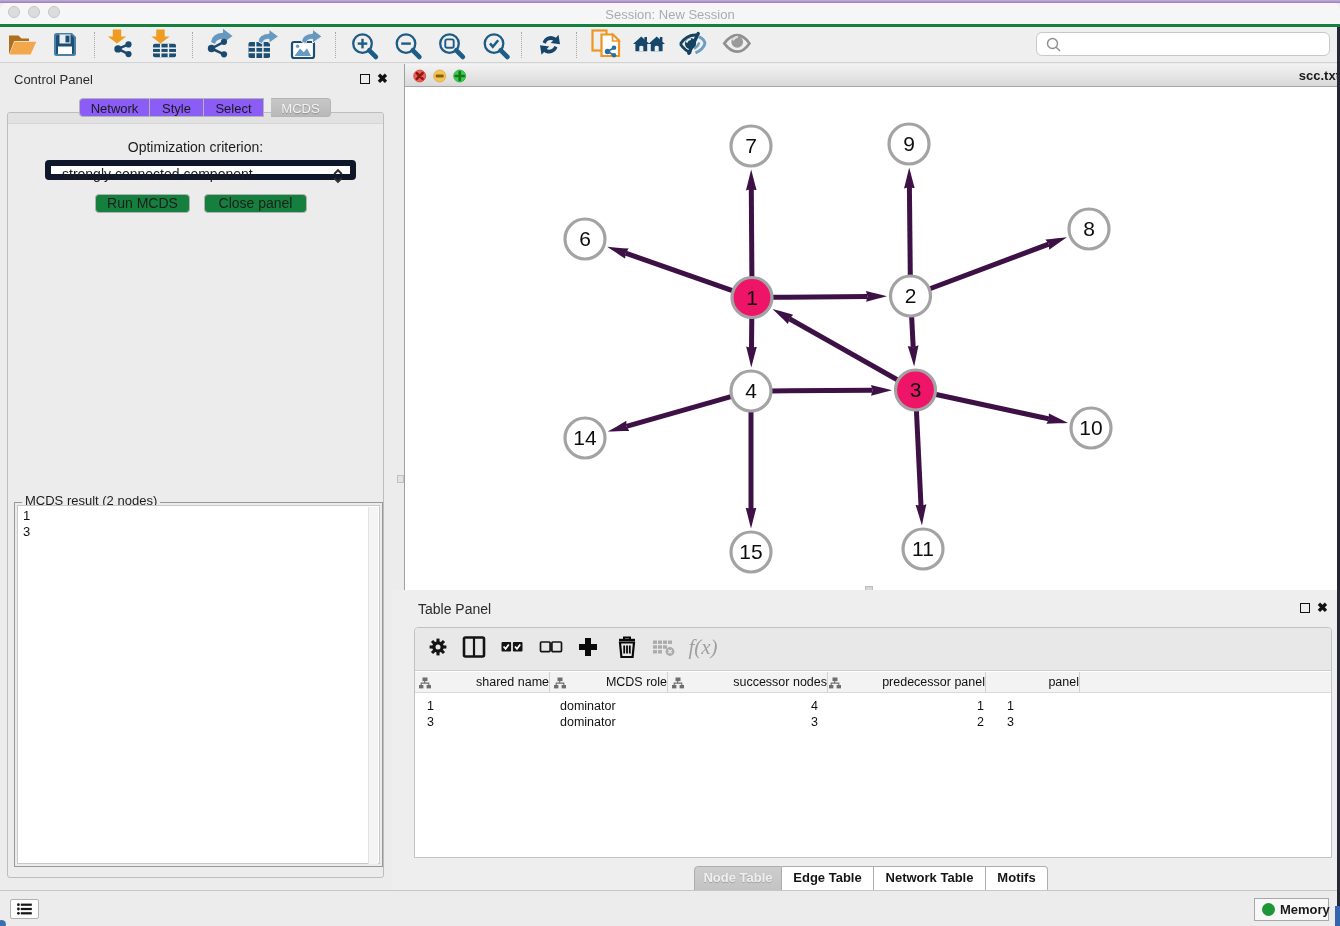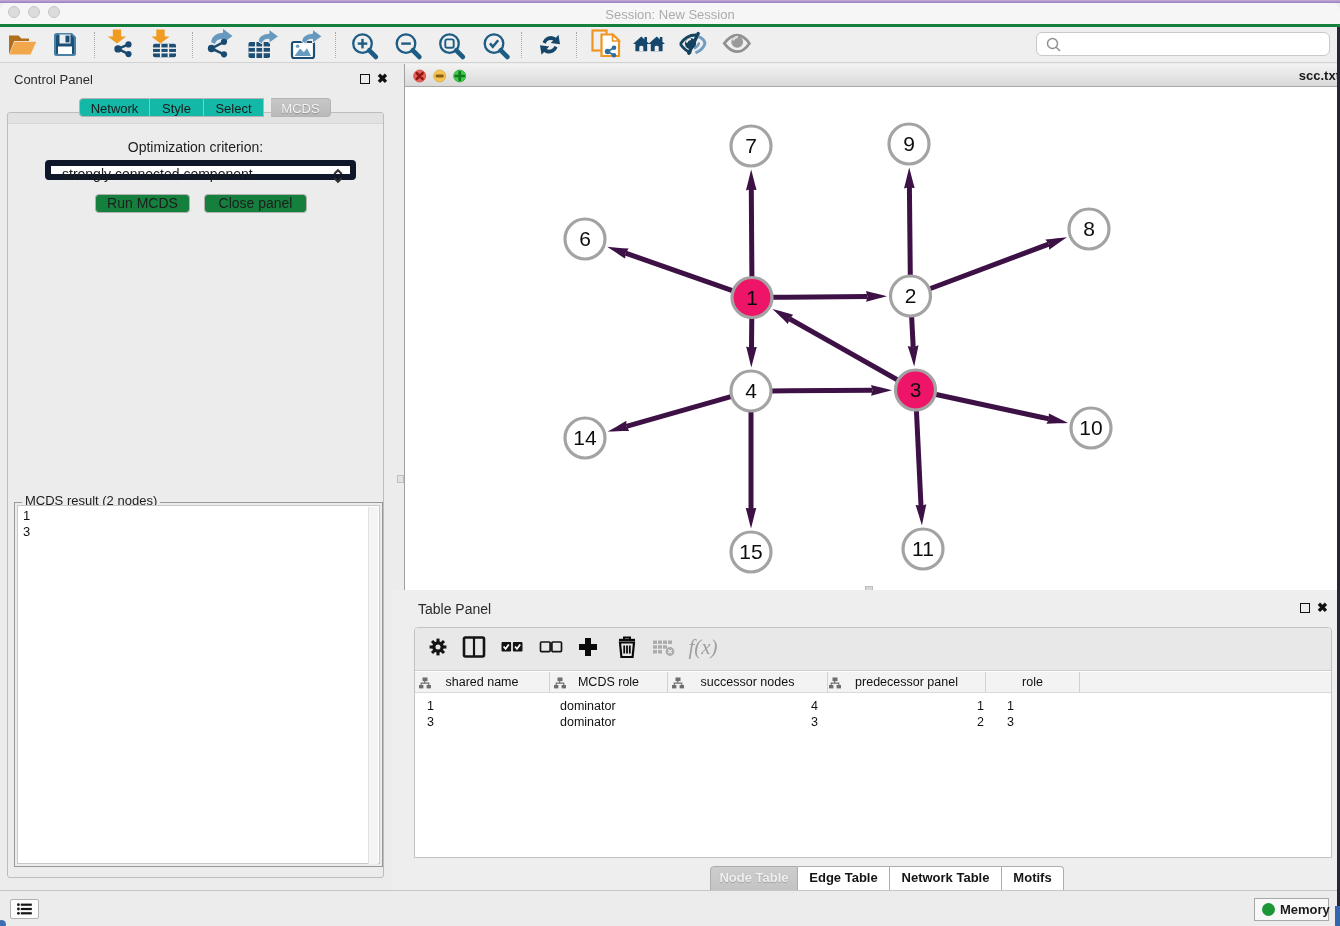--- a/index.html
+++ b/index.html
@@ -24,21 +24,21 @@
 #searchbox { position:absolute; left:1036px; top:5px; width:294px; height:24px;
   background:#fff; border:1px solid #c9c9c9; border-radius:6px; }
 
 
 #cpanel { left:0; top:63px; width:392px; height:827px; background:#ececec; }
 #cp-title { position:absolute; left:14px; top:9px; font-size:13px; color:#2b2b2b; }
 .hdrbox { position:absolute; width:10px; height:10px; border:1.5px solid #111; background:transparent; }
 .hdrx { position:absolute; font-size:13px; font-weight:bold; color:#111; }
 
 .cptab { position:absolute; top:35px; height:19px; line-height:19px; text-align:center;
-  font-size:13px; color:#1a1a1a; background:#14b8a6; border:1px solid #b4b4b4; z-index:3; }
+  font-size:13px; color:#1a1a1a; background:#8b5cf6; border:1px solid #b4b4b4; z-index:3; }
 #tab-mcds { background:linear-gradient(#c7c7c7,#b9b9b9); color:#f3f3f3;
   text-shadow:0 1px 1px rgba(0,0,0,.25); border-radius:0 4px 4px 0; }
 #cp-content { position:absolute; left:7px; top:49px; width:377px; height:766px;
   background:#ececec; border:1px solid #bdbdbd; border-radius:3px; }
 #cp-content-top { position:absolute; left:0; top:0; width:100%; height:11px;
   background:#e2e2e2; border-bottom:1px solid #d6d6d6; border-radius:3px 3px 0 0; }
 #optlabel { position:absolute; left:0; top:26px; width:100%; text-align:center;
   font-size:14px; color:#1d1d1d; }
 #dropdown { position:absolute; left:37px; top:47px; width:311px; height:20px;
   background:#fff; border:6px solid #0f172a; border-radius:4px;
@@ -66,28 +66,28 @@
 
 
 #tpanel { left:392px; top:590px; width:948px; height:300px; background:#eeeeee; }
 #tp-title { position:absolute; left:26px; top:11px; font-size:14px; color:#2b2b2b; }
 #tp-box { position:absolute; left:22px; top:37px; width:918px; height:231px;
   background:#fff; border:1px solid #c2c2c2; border-radius:4px 4px 0 0; }
 #tp-toolbar { position:absolute; left:0px; top:0px; width:916px; height:43px;
   background:#e8e8e8; border-bottom:1px solid #cfcfcf; border-radius:4px 4px 0 0; }
 #tp-header { position:absolute; left:0; top:44px; width:916px; height:21px;
   background:#f3f3f3; border-bottom:1px solid #d9d9d9; font-size:12.5px; color:#111; }
-.th { position:absolute; top:0; height:21px; line-height:21px; text-align:center;
+.th { position:absolute; top:0; height:21px; line-height:21px; text-align:right;
   border-right:1px solid #d2d2d2; }
 .trow { position:absolute; width:916px; height:14px; font-size:12.5px; color:#111; }
 .td { position:absolute; top:0; height:14px; line-height:14px; }
 
 .btab { position:absolute; top:276px; height:29px; line-height:21px; font-size:13px;
   font-weight:bold; text-align:center; background:#fff; border:1px solid #adadad;
-  color:#151515;margin-left:16px; }
+  color:#151515; }
 #btab-node { background:linear-gradient(#cdcdcd,#c2c2c2); color:#efefef;
   font-weight:bold; text-shadow:0 1px 1px rgba(0,0,0,.2); border-radius:4px 0 0 4px; }
 
 
 #statusbar { left:0; top:890px; width:1340px; height:36px; background:#ececec;
   border-top:1px solid #c6c6c6; }
 #listbtn { position:absolute; left:10px; top:8px; width:29px; height:20px;
   background:#fcfcfc; border:1px solid #b2b2b2; border-radius:2px; }
 #membtn { position:absolute; left:1254px; top:7px; width:75px; height:23px;
   background:#f8f8f8; border:1px solid #a8a8a8; border-radius:0;
@@ -415,21 +415,21 @@
       </g>
 
       <text x="288" y="26" font-family="'Liberation Serif', serif" font-style="italic" font-size="21" fill="#9f9f9f" text-anchor="middle">f(x)</text>
     </svg>
       </div>
     <div id="tp-header">
       <div class="th" style="left:0px; width:135px;">shared name</div>
       <div class="th" style="left:135px; width:118px;">MCDS role</div>
       <div class="th" style="left:253px; width:160px;">successor nodes</div>
       <div class="th" style="left:413px; width:158px;">predecessor panel</div>
-      <div class="th" style="left:571px; width:94px;">role</div>
+      <div class="th" style="left:571px; width:94px;">panel</div>
       <svg width="916" height="21" viewBox="0 0 916 21" style="position:absolute;left:0;top:0">
         <g id="hico" fill="#6e6e6e">
           <rect x="7.5" y="5.5" width="5" height="3.6"></rect>
           <rect x="4" y="13" width="4.4" height="3.4"></rect>
           <rect x="11.6" y="13" width="4.4" height="3.4"></rect>
           <path d="M9.7,9.1 v2 M6.2,13 v-1.9 h7.6 v1.9" stroke="#6e6e6e" stroke-width="1.1" fill="none"></path>
         </g>
         <use href="#hico" x="135"></use>
         <use href="#hico" x="253"></use>
         <use href="#hico" x="410"></use>

